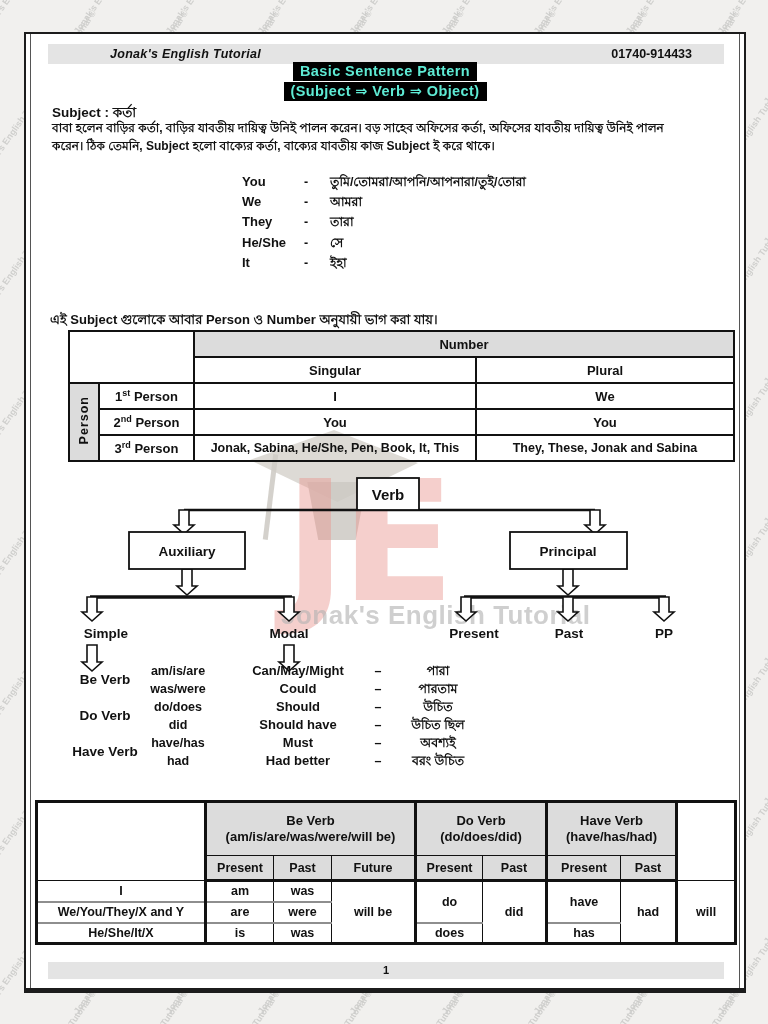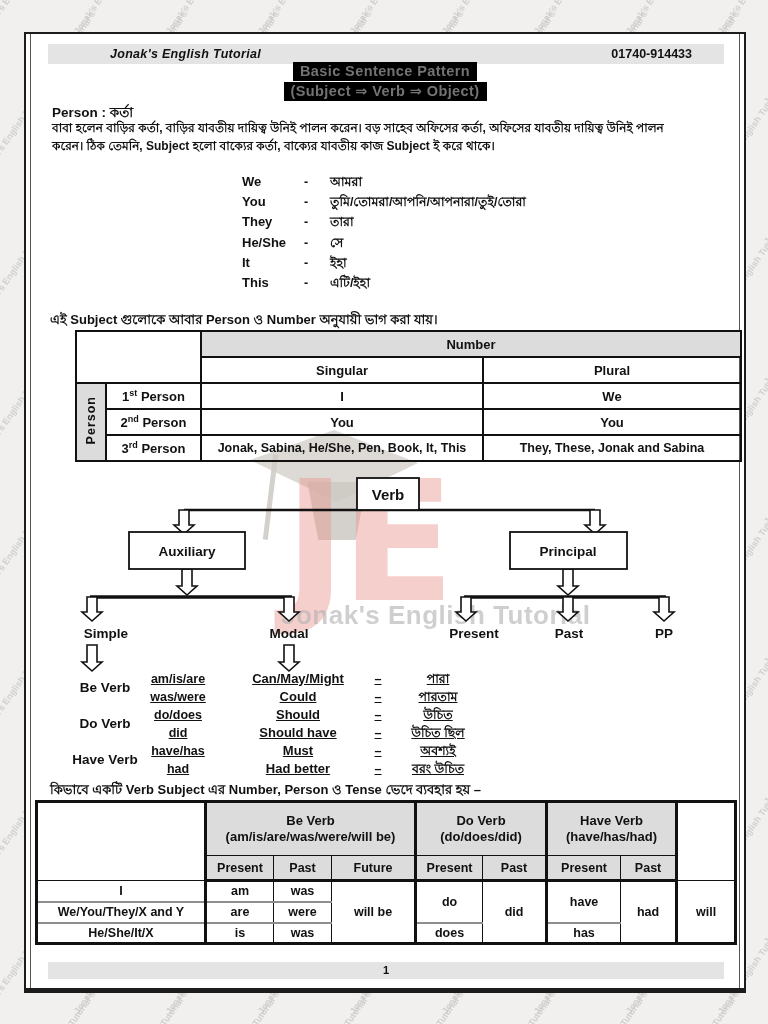--- a/index.html
+++ b/index.html
@@ -29,46 +29,46 @@
   
   .hbar{left:22px;top:10px;width:676px;height:20px;background:#e4e4e4;
     display:flex;align-items:center;justify-content:space-between;
     padding:0;box-sizing:border-box;}
   .brand{margin-left:62px;font-size:12.5px;font-weight:bold;font-style:italic;letter-spacing:.3px;}
   .phone{margin-right:32px;font-size:12.5px;font-weight:bold;}
   .fbar{left:22px;top:928px;width:676px;height:17px;background:#e4e4e4;
     text-align:center;font-size:11px;font-weight:bold;line-height:17px;}
   
   .titlewrap{left:0;top:27px;width:718px;text-align:center;line-height:19.5px;}
-  .chip{display:inline-block;background:#000;color:#737373;font-weight:bold;
+  .chip{display:inline-block;background:#000;color:#5eead4;font-weight:bold;
     font-size:14.5px;padding:0 7px;height:19px;line-height:19px;letter-spacing:.4px;}
   
   .subject-head{left:26px;top:68px;font-size:13.5px;font-weight:bold;}
   .para{left:26px;top:85px;width:668px;font-size:12px;font-weight:600;line-height:18px;white-space:nowrap;}
   .pronouns{left:0;top:138px;width:718px;font-size:12.5px;line-height:19.2px;}
   .prow .pw{display:inline-block;margin-left:216px;width:62px;font-weight:bold;font-size:13px;}
   .prow .pd{display:inline-block;width:26px;font-weight:bold;}
   .prow .pm{font-weight:600;}
   .note{left:24px;top:276px;font-size:13px;font-weight:bold;}
   .usage{left:24px;top:746px;font-size:13px;font-weight:bold;}
   
-  .t1{left:49px;top:296px;width:665px;border-collapse:collapse;table-layout:fixed;}
+  .t1{left:42px;top:296px;width:665px;border-collapse:collapse;table-layout:fixed;}
   .t1 td{border:2.6px solid #111;text-align:center;vertical-align:middle;
     font-weight:bold;font-size:13px;padding:0;height:24px;background:transparent;}
   .t1 .gray{background:#dcdcdc;}
   .t1 .small{font-size:12.5px;}
   .vtext{writing-mode:vertical-rl;transform:rotate(180deg);display:inline-block;
     font-size:12.5px;font-weight:bold;letter-spacing:1px;}
   sup{font-size:9px;}
   
   .treesvg{left:0;top:428px;pointer-events:none;}
   .treesvg text{font-family:"Liberation Sans","DejaVu Sans",sans-serif;font-weight:bold;fill:#111;}
   
   .verbs{left:0;top:628px;width:718px;height:112px;font-size:12.5px;}
-  .vcol{position:absolute;top:8px;text-decoration:underline;}
+  .vcol{position:absolute;top:0;}
   .vline{height:18px;line-height:18px;text-align:center;font-weight:600;}
   .vlabels{left:36px;width:86px;}
   .vlabel{position:absolute;width:86px;text-align:center;font-weight:bold;font-size:13.5px;}
   .vforms{left:106px;width:92px;}
   .vmodals{left:204px;width:136px;}
   .vmodals .vline{font-weight:bold;font-size:13px;}
   .vdash{left:344px;width:16px;}
   .vmean{left:360px;width:104px;}
   
   .t2{left:9px;top:766px;width:699px;border-collapse:collapse;table-layout:fixed;}
@@ -255,33 +255,32 @@
   <div class="abs hbar">
     <span class="brand">Jonak's English Tutorial</span>
     <span class="phone">01740-914433</span>
   </div>
 
   <div class="abs titlewrap">
     <span class="chip">Basic Sentence Pattern</span><br>
     <span class="chip">(Subject ⇒ Verb ⇒ Object)</span>
   </div>
 
-  <div class="abs subject-head">Person : কর্তা</div>
+  <div class="abs subject-head">Subject : কর্তা</div>
   <div class="abs para">
     <div>বাবা হলেন বাড়ির কর্তা, বাড়ির যাবতীয় দায়িত্ব উনিই পালন করেন। বড় সাহেব অফিসের কর্তা, অফিসের যাবতীয় দায়িত্ব উনিই পালন</div>
     <div>করেন। ঠিক তেমনি, Subject হলো বাক্যের কর্তা, বাক্যের যাবতীয় কাজ Subject ই করে থাকে।</div>
   </div>
 
   <div class="abs pronouns">
+    <div class="prow"><span class="pw">You</span><span class="pd">-</span><span class="pm">তুমি/তোমরা/আপনি/আপনারা/তুই/তোরা</span></div>
     <div class="prow"><span class="pw">We</span><span class="pd">-</span><span class="pm">আমরা</span></div>
-    <div class="prow"><span class="pw">You</span><span class="pd">-</span><span class="pm">তুমি/তোমরা/আপনি/আপনারা/তুই/তোরা</span></div>
     <div class="prow"><span class="pw">They</span><span class="pd">-</span><span class="pm">তারা</span></div>
     <div class="prow"><span class="pw">He/She</span><span class="pd">-</span><span class="pm">সে</span></div>
     <div class="prow"><span class="pw">It</span><span class="pd">-</span><span class="pm">ইহা</span></div>
-    <div class="prow"><span class="pw">This</span><span class="pd">-</span><span class="pm">এটি/ইহা</span></div>
   </div>
 
   <div class="abs note">এই Subject গুলোকে আবার Person ও Number অনুযায়ী ভাগ করা যায়।</div>
 
   <table class="abs t1">
     <colgroup>
         <col style="width:30px">
         <col style="width:95px">
         <col style="width:282px">
         <col style="width:258px">
@@ -377,21 +376,20 @@
     <div class="vcol vmean">
       <div class="vline">পারা</div>
       <div class="vline">পারতাম</div>
       <div class="vline">উচিত</div>
       <div class="vline">উচিত ছিল</div>
       <div class="vline">অবশ্যই</div>
       <div class="vline">বরং উচিত</div>
     </div>
   </div>
 
-  <div class="abs usage">কিভাবে একটি Verb Subject এর Number, Person ও Tense ভেদে ব্যবহার হয় –</div>
 
   <table class="abs t2" style="border:3px solid #111;">
     <colgroup>
       <col style="width:169px">
         <col style="width:68px">
         <col style="width:58px">
         <col style="width:84px">
       <col style="width:67px">
         <col style="width:64px">
         <col style="width:74px">

